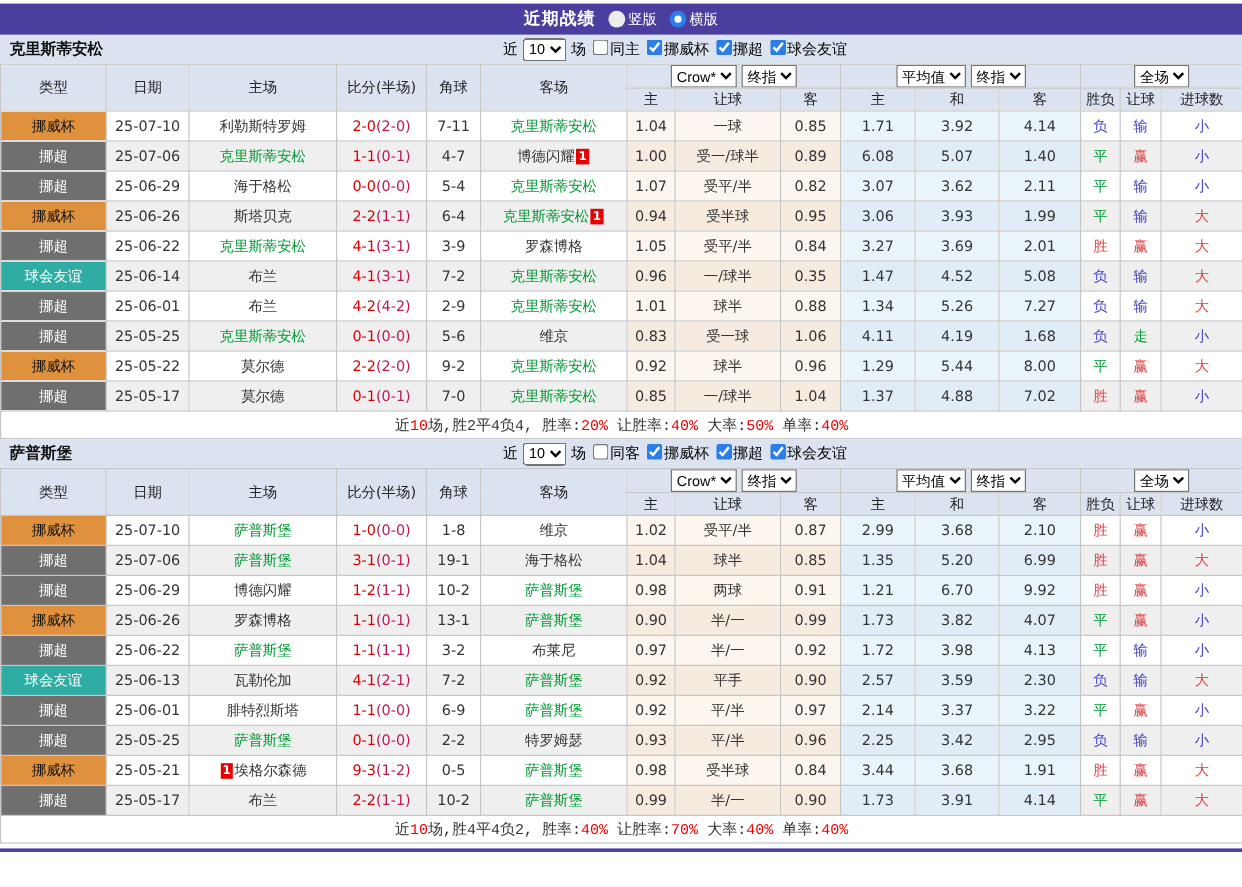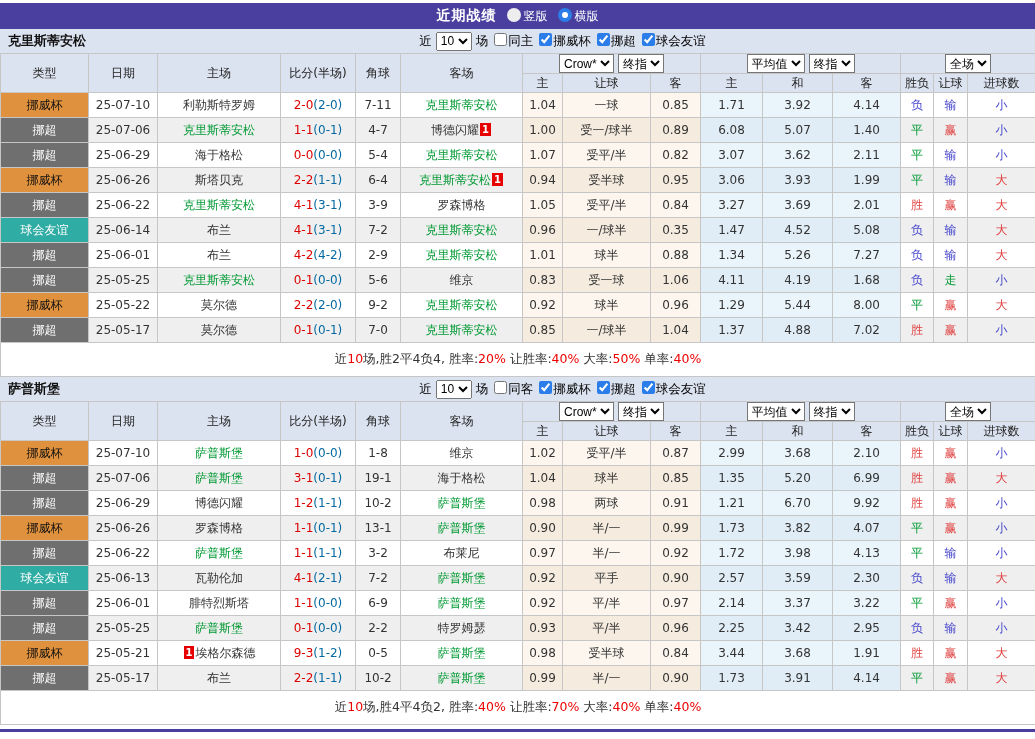--- a/index.html
+++ b/index.html
@@ -8,21 +8,21 @@
     width:1035px; height:739px; overflow:hidden;
     font-family:"DejaVu Sans","Liberation Sans",sans-serif;
     font-size:12px; color:#333;
   }
   
   .titlebar {
     margin-top:3px; height:26px; background:#4a3f9f; color:#fff;
     display:flex; align-items:center; justify-content:center; gap:10px;
   }
   .titlebar .title { font-size:14px; font-weight:bold; letter-spacing:1px; }
-  .tradio { display:inline-flex; align-items:flex-start; gap:3px; cursor:pointer; font-size:12px; }
+  .tradio { display:inline-flex; align-items:center; gap:3px; cursor:pointer; font-size:12px; }
   .tradio input {
     appearance:none; -webkit-appearance:none; width:14px; height:14px; border-radius:50%;
     background:#ededed; border:none; margin:0;
   }
   .tradio input:checked { background:#fff; border:4px solid #2b7de9; }
   
   .teamrow {
     position:relative; height:24px; background:#dce3f0;
     display:flex; align-items:center;
   }
@@ -46,29 +46,29 @@
   tbody td.odds { background:#fdf6ee;margin-left:22px; }
   tbody tr.alt td.odds { background:#f5ecdf; }
   tbody td.avgc { background:#eaf4fb; }
   tbody tr.alt td.avgc { background:#e1edf6;margin-top:25px; }
   td.type { color:#fff; }
   td.type.cup { background:#e0913d !important; color:#111; }
   td.type.league { background:#6f6f6f !important; color:#fff; }
   td.type.friendly { background:#2fada4 !important; color:#fff; }
   .self { color:#009933; }
   .ft { color:#dd0000; }
-  .ht { color:#0369a1; }
+  .ht { color:#be185d; }
   .res-r { color:#e04040; }
   .res-g { color:#009933; }
   .res-b { color:#4444cc; }
   .badge {
     display:inline-block; background:#e60000; color:#fff; font-size:10px; font-weight:bold;
     line-height:13px; height:13px; padding:0 2px; margin:0 1px; vertical-align:1px;
   }
-  tr.sumrow td { background:#fff; height:34px; font-size:12.5px; color:#333; }
+  tr.sumrow td { background:#fff; height:23px; font-size:12.5px; color:#333;font-family:Liberation Mono, monospace; }
   tr.sumrow .red { color:#ee0000; }
   .bottomline { margin-top:4px; height:3px; background:#4a3f9f; }
 </style>
 </head>
 <body>
 
 <div class="titlebar">
   <span class="title">近期战绩</span>
   <label class="tradio">
     <input type="radio" name="layout" style="">

